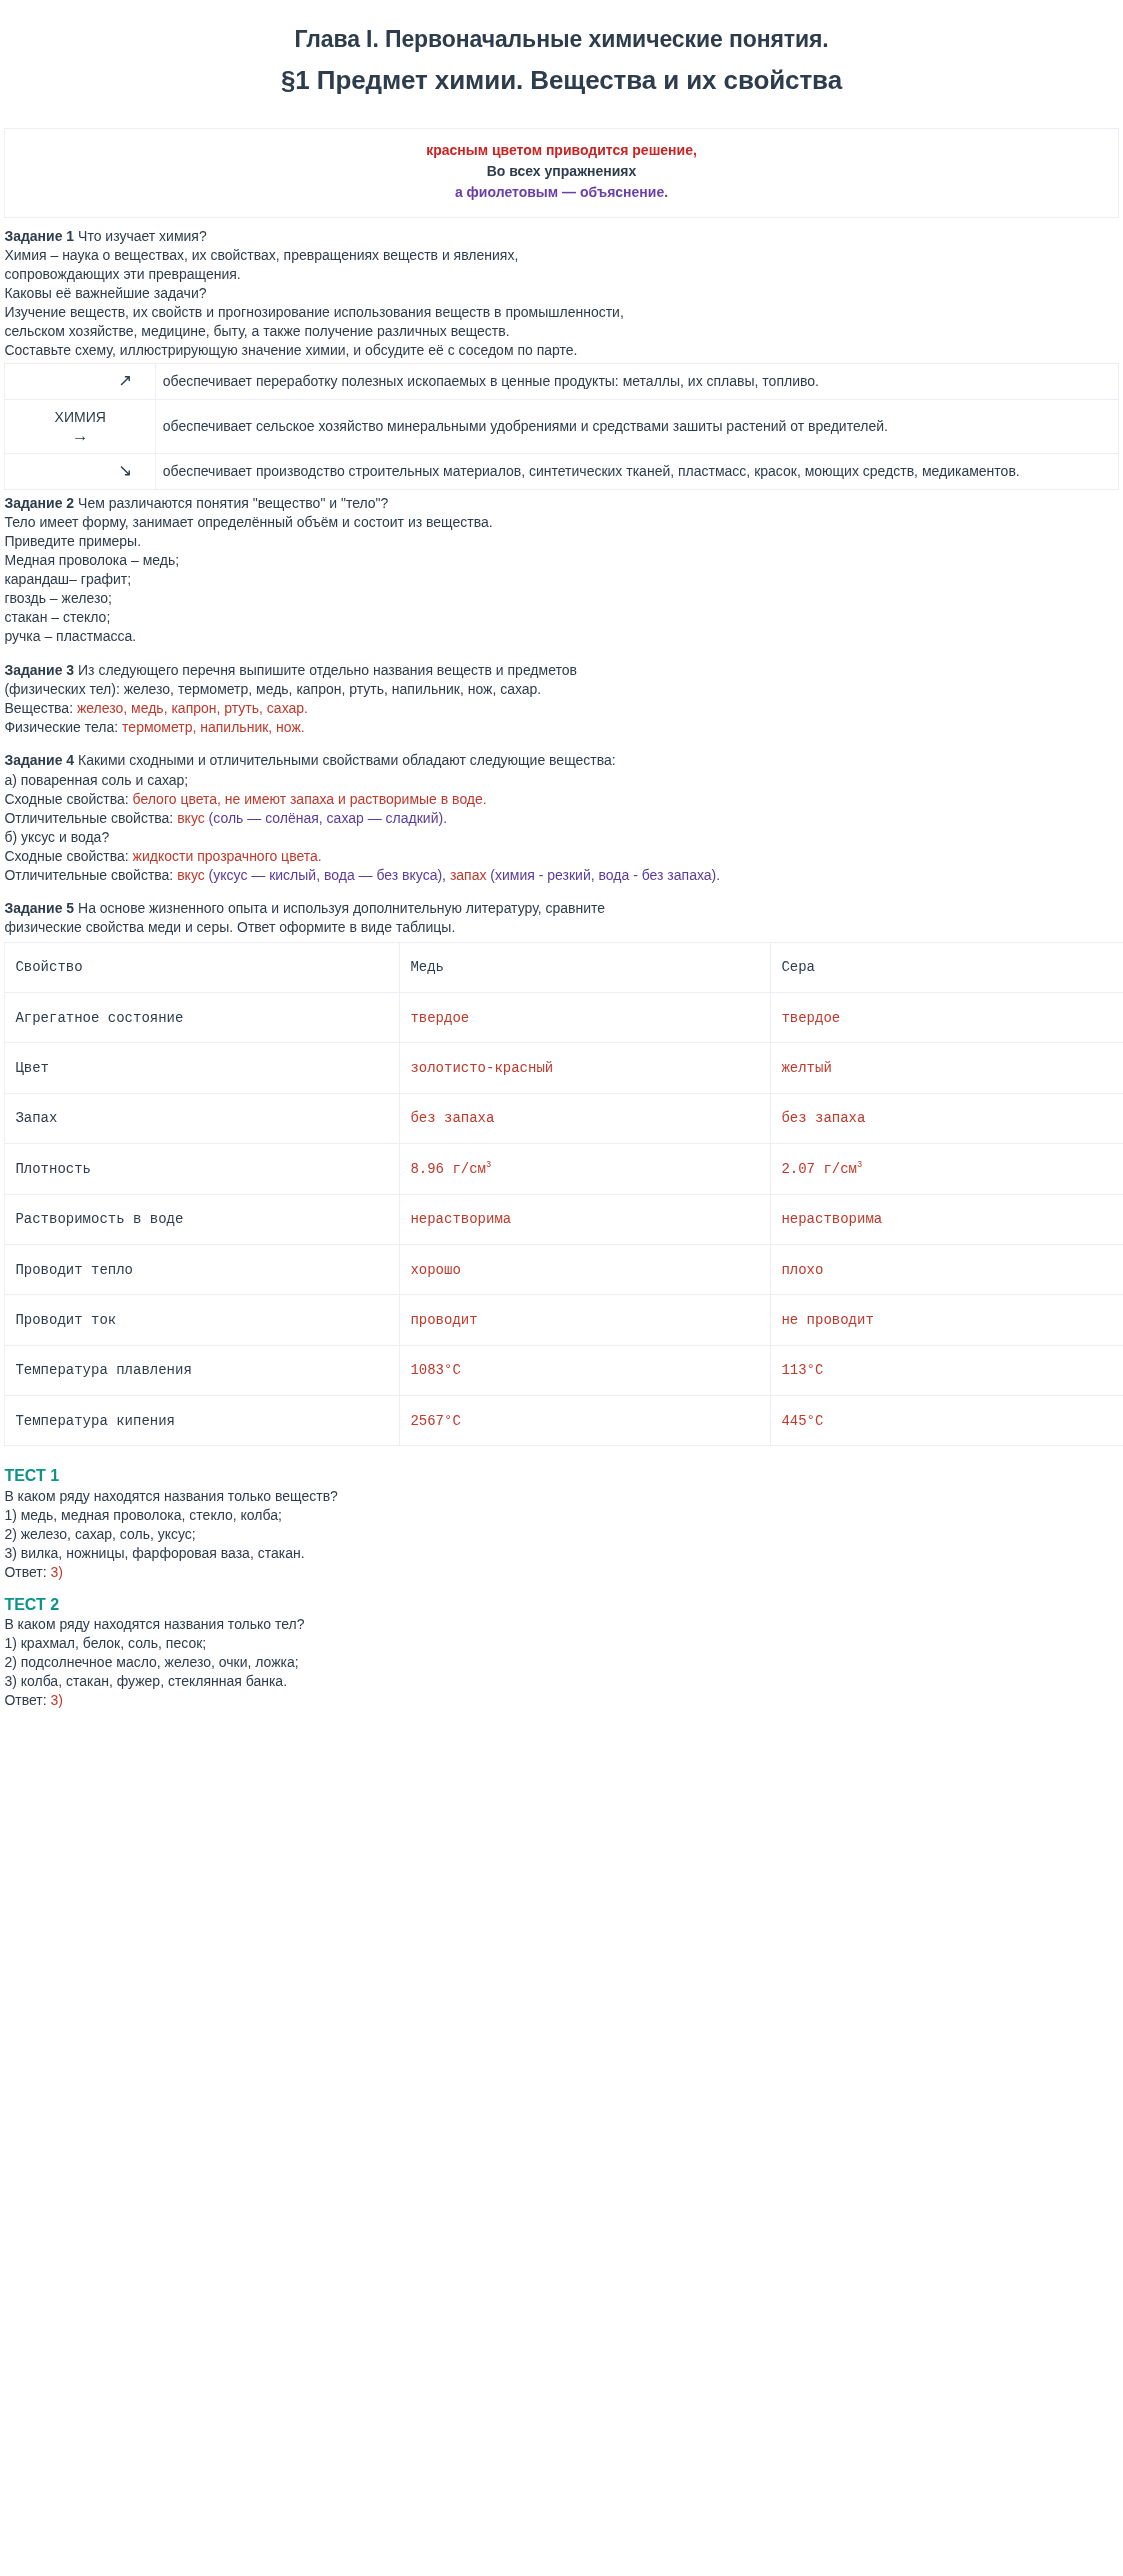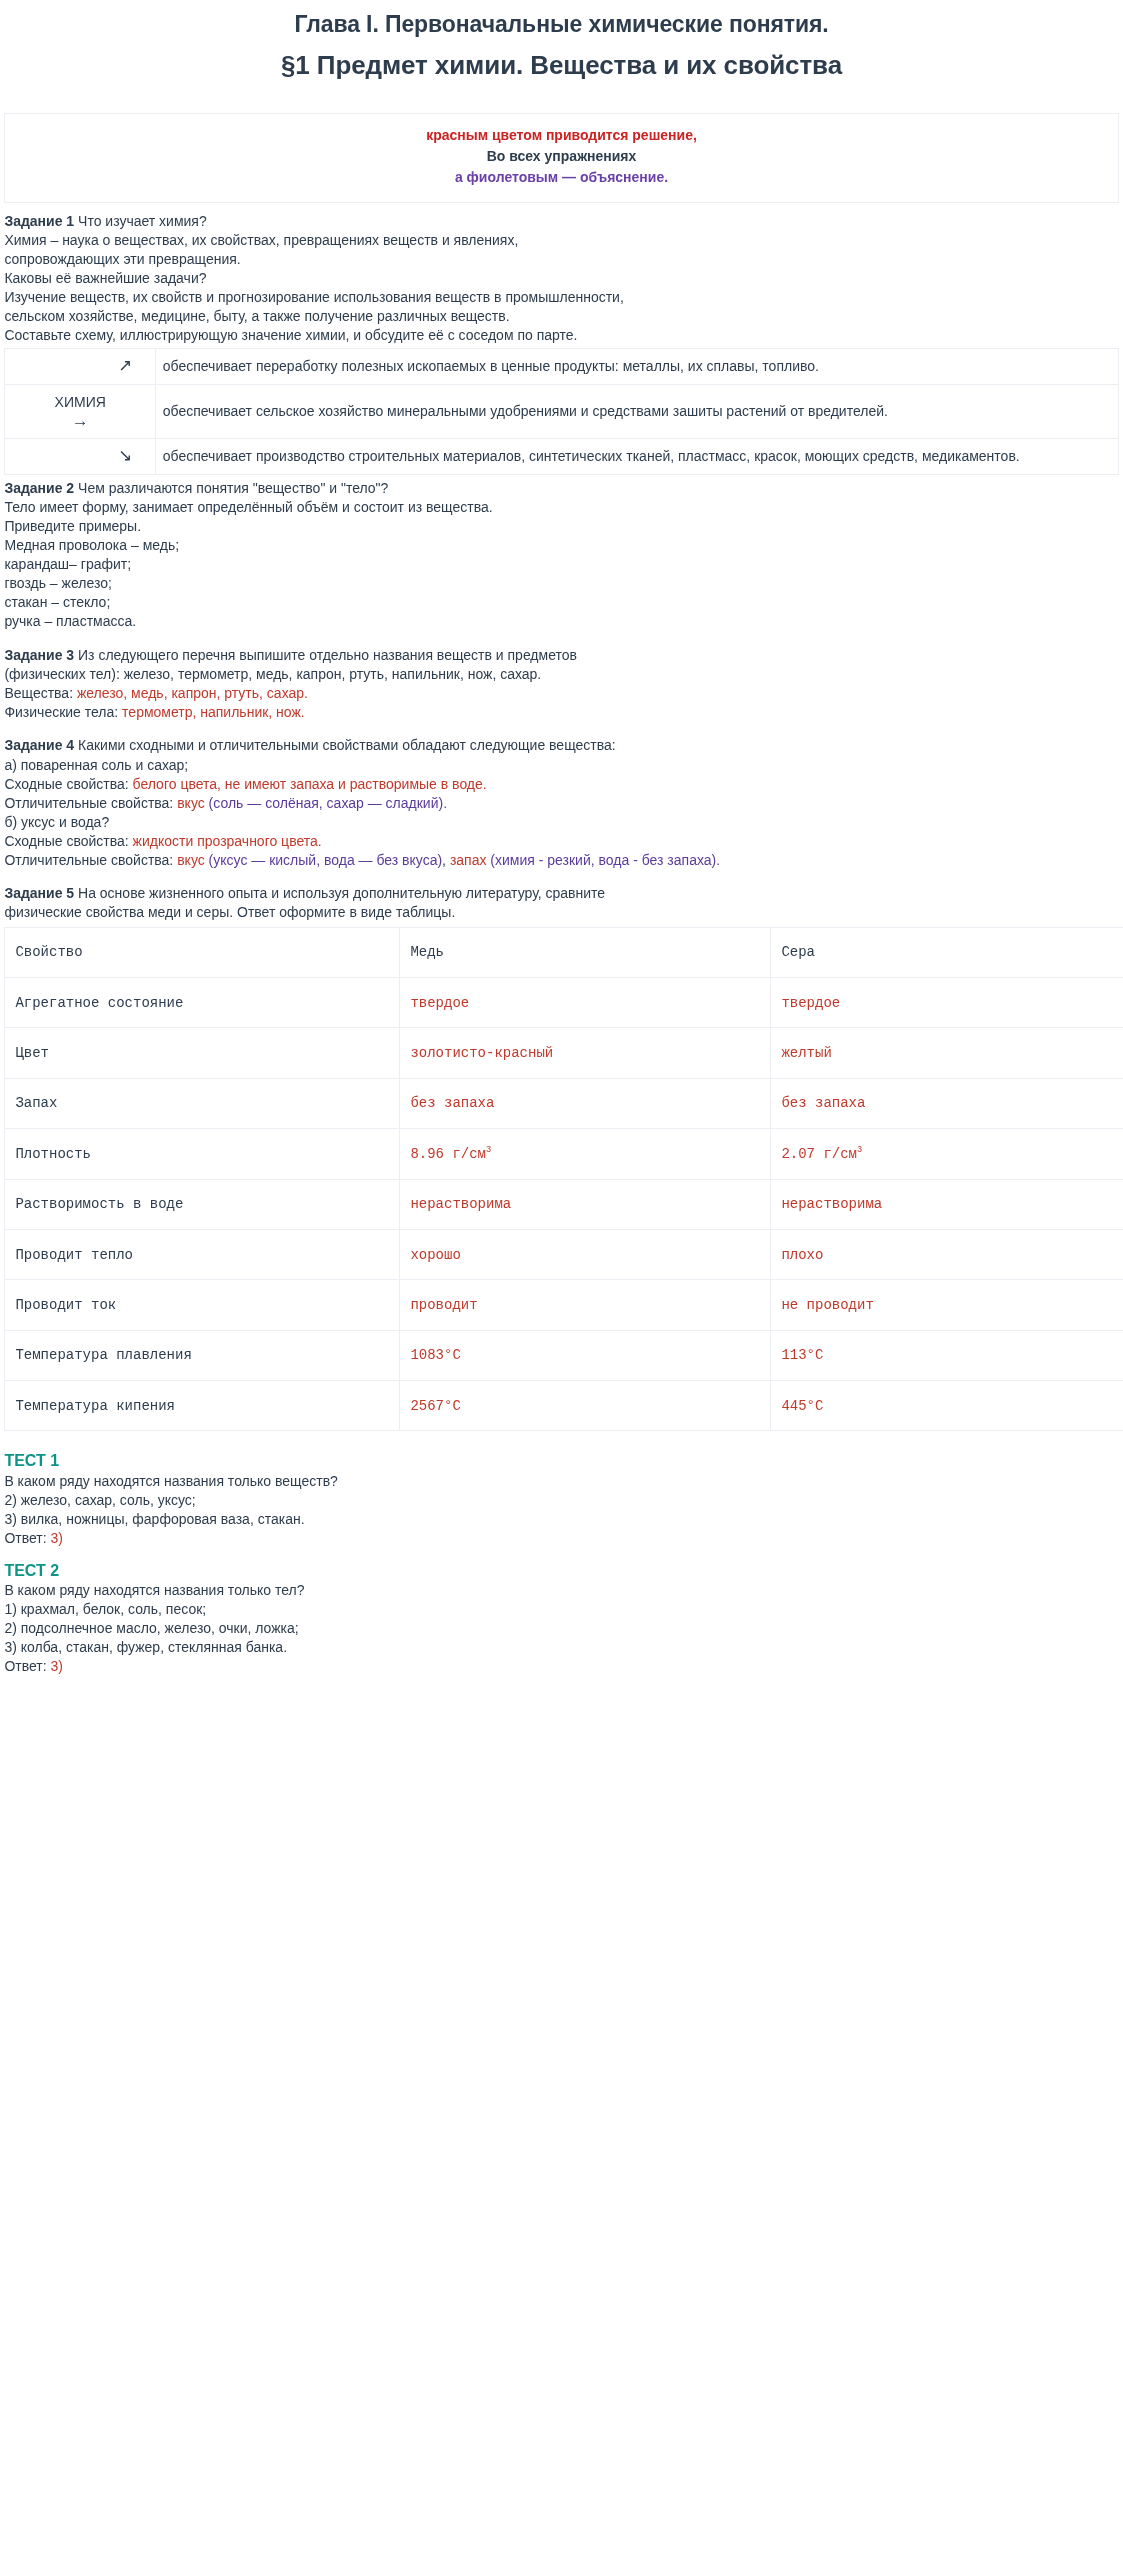--- a/index.html
+++ b/index.html
@@ -16,21 +16,21 @@
   }
   .page {
     width: 1123px;
     box-sizing: border-box;
     padding: 0;
     position: relative;
   }
 
   
   .title-block {
-    padding-top: 10px;
+    padding-top: 25px;
     text-align: center;
   }
   h1.chapter-title {
     font-size: 23px;
     line-height: 1.25;
     font-weight: bold;
     margin: 0 0 10px 0;
     color: #2e3d4d;
     letter-spacing: -0.1px;
   }
@@ -288,20 +288,21 @@
         <td class="c2">445°С</td>
       </tr>
     </tbody>
   </table>
 
   <div class="gap-lg"></div>
 
   <div class="test-block">
     <p class="test-title">ТЕСТ 1</p>
     <p class="line">В каком ряду находятся названия только веществ?</p>
+    <p class="line">1) медь, медная проволока, стекло, колба;</p>
     <p class="line">2) железо, сахар, соль, уксус;</p>
     <p class="line red">3) вилка, ножницы, фарфоровая ваза, стакан.</p>
     <p class="line"><span>Ответ: </span><span class="red">3)</span></p>
   </div>
 
   <div class="gap-md"></div>
 
   <div class="test-block">
     <p class="test-title">ТЕСТ 2</p>
     <p class="line">В каком ряду находятся названия только тел?</p>

